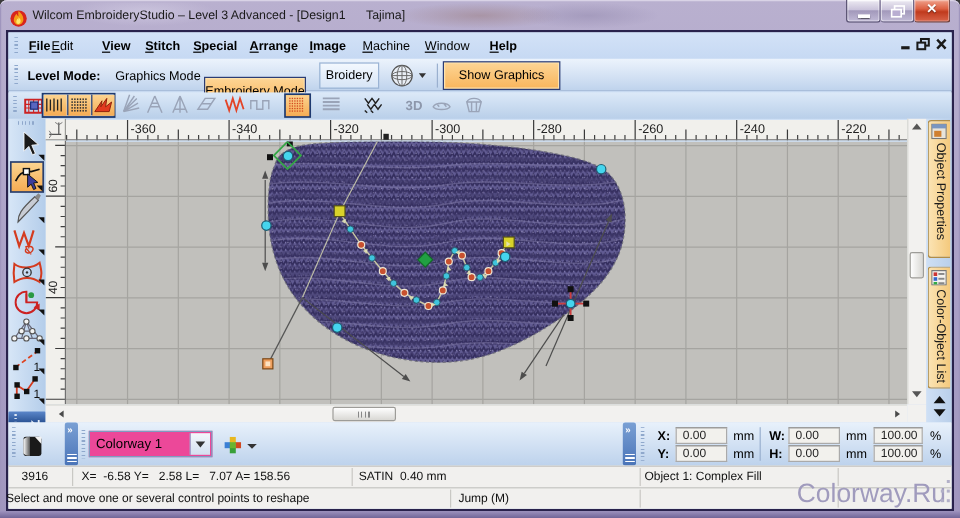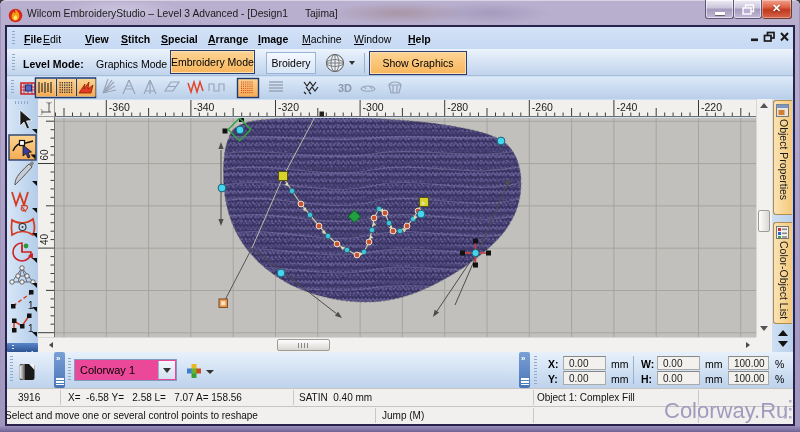--- a/index.html
+++ b/index.html
@@ -44,21 +44,21 @@
 <svg class="abs" style="left:750px;top:31px" width="40" height="14" viewBox="0 0 40 14">
     <rect x="1" y="7.5" width="7" height="2.6" fill="#1a1a1a"></rect>
     <rect x="17.5" y="1.5" width="6.5" height="5.5" fill="none" stroke="#1a1a1a" stroke-width="1.7"></rect>
     <rect x="14.5" y="4.5" width="6.5" height="5.5" fill="#cdddf5" stroke="#1a1a1a" stroke-width="1.7"></rect>
     <path d="M31,2 L38,9.5 M38,2 L31,9.5" stroke="#1a1a1a" stroke-width="2"></path>
   </svg>
 <div class="abs" style="left:7px;top:49px;width:786px;height:27px;background:linear-gradient(#ecf3fc,#c9daf0 80%,#bfd3ec);border-bottom:1px solid #a9bedb"></div>
 <div class="abs" style="left:12px;top:54px;width:3px;height:17px;background:repeating-linear-gradient(to bottom,#8fa8cc 0,#8fa8cc 1px,transparent 1px,transparent 3px)"></div>
 <div class="abs" style="left:23px;top:58px;font-size:10.5px;font-weight:bold;color:#000">Level Mode:</div>
 <div class="abs" style="left:96px;top:58px;font-size:10.5px;color:#000">Graphics Mode</div>
-<div class="abs toolbtn-or" style="left:170px;top:50px;width:85px;height:24px;font-size:10.5px;color:#000;text-align:left;line-height:22px;border-color:#2b3c74">Embroidery Mode</div>
+<div class="abs toolbtn-or" style="left:170px;top:64px;width:85px;height:24px;font-size:10.5px;color:#000;text-align:right;line-height:22px;border-color:#2b3c74">Embroidery Mode</div>
 <div class="abs" style="left:266px;top:52px;width:50px;height:22px;font-size:10.5px;color:#000;text-align:center;line-height:21px;background:linear-gradient(#f3f8fe,#d7e5f6);border:1px solid #9ab3d4">Broidery</div>
 <div class="abs" style="left:322px;top:53px;width:36px;height:20px"><svg width="36" height="20" viewBox="0 0 36 20">
 <circle cx="13" cy="10" r="8.5" fill="#e9eef5" stroke="#555" stroke-width="1"></circle>
 <ellipse cx="13" cy="10" rx="4" ry="8.5" fill="none" stroke="#666" stroke-width="0.8"></ellipse>
 <ellipse cx="13" cy="10" rx="8.5" ry="3.4" fill="none" stroke="#666" stroke-width="0.8"></ellipse>
 <line x1="13" y1="1.5" x2="13" y2="18.5" stroke="#666" stroke-width="0.8"></line>
 <line x1="4.5" y1="10" x2="21.5" y2="10" stroke="#666" stroke-width="0.8"></line>
 <polygon points="27,8 33,8 30,12" fill="#333"></polygon>
     </svg></div>
 <div class="abs" style="left:364px;top:53px;width:1px;height:20px;background:#9ab0cf"></div>

